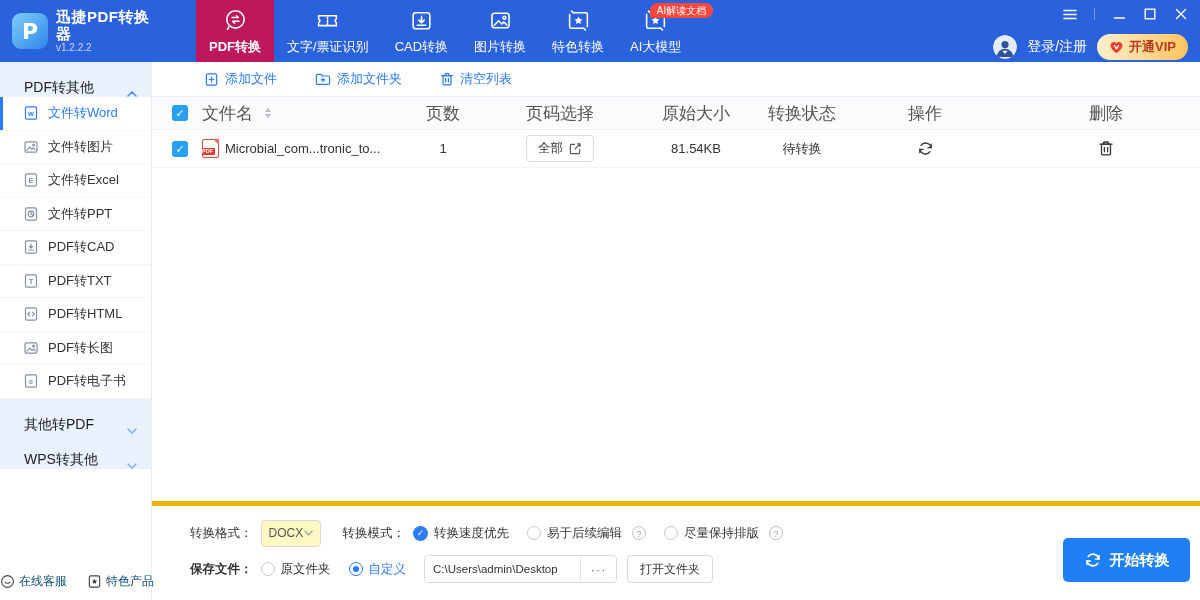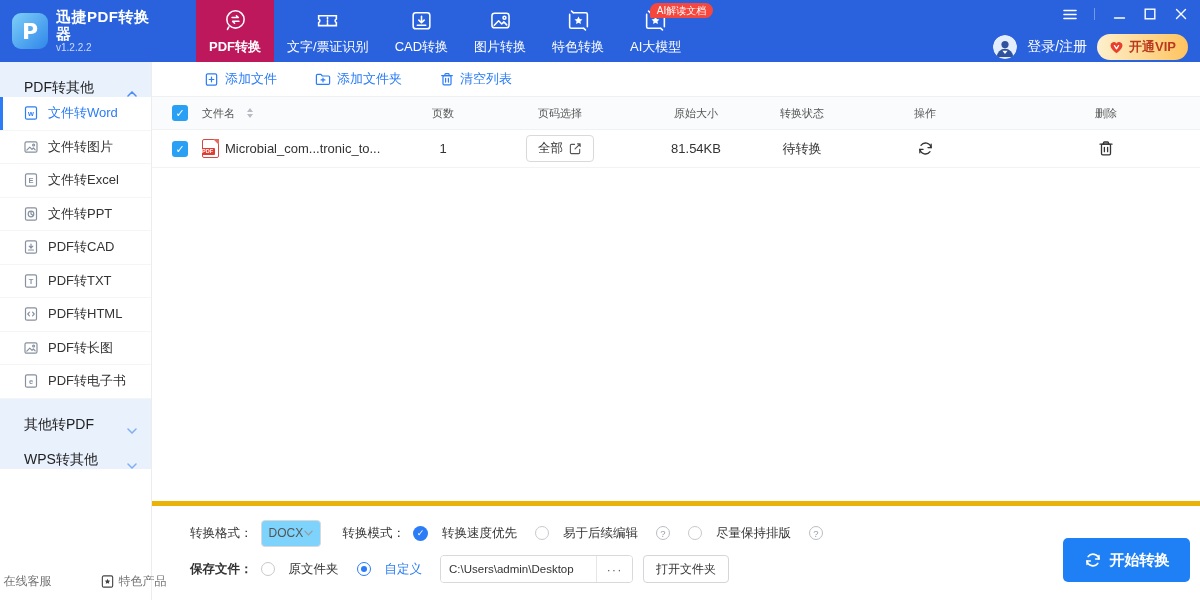--- a/index.html
+++ b/index.html
@@ -36,30 +36,30 @@
   .body { flex:1; display:flex; min-height:0; }
 
   
   .sidebar { width:152px; flex-shrink:0; border-right:1px solid #ededf0; display:flex; flex-direction:column; background:#fff; }
   .sgroup { height:35px; background:#e9f1fd; display:flex; align-items:flex-end; padding:0 14px 0 24px; font-size:14px; color:#222; cursor:pointer; flex-shrink:0; }
   .sgroup .glabel { flex:1; }
   .sitem { height:33.5px; display:flex; align-items:center; gap:9px; padding-left:23px; font-size:13px; color:#333; border-bottom:1px solid #f4f5f7; cursor:pointer; flex-shrink:0; }
   .sitem.active { color:#2b7cf6; box-shadow:inset 3px 0 0 #2b7cf6; }
   .sitem .sic { width:16px; height:16px; flex-shrink:0; display:flex; }
   .side-spacer { flex:1; }
-  .side-foot { height:34px; display:flex; align-items:center; justify-content:center; gap:24px; font-size:12px; color:#737373; flex-shrink:0; margin-bottom:2px; }
+  .side-foot { height:34px; display:flex; align-items:center; gap:10px; font-size:12px; color:#0c4a6e; flex-shrink:0; margin-bottom:2px; }
   .side-foot .f-item { display:flex; align-items:center; gap:4px; cursor:pointer; white-space:nowrap; }
   .sf-div { width:1px; height:13px; background:#ddd; }
 
   
   .main { flex:1; display:flex; flex-direction:column; min-width:0; position:relative; }
   .toolbar { height:35px; display:flex; align-items:center; padding-left:52px; gap:38px; border-bottom:1px solid #eef0f3; flex-shrink:0; }
   .tb-item { display:flex; align-items:center; gap:6px; color:#2b7cf6; font-size:13px; cursor:pointer; white-space:nowrap; }
 
-  .thead { height:33px; background:#fafbfc; display:flex; align-items:center; border-bottom:1px solid #f0f1f3; font-size:11px; color:#555; flex-shrink:0; }
+  .thead { height:33px; background:#fafbfc; display:flex; align-items:center; border-bottom:1px solid #f0f1f3; font-size:17px; color:#555; flex-shrink:0; }
   .trow { height:38px; display:flex; align-items:center; border-bottom:1px solid #f2f3f5; font-size:13px; color:#333; flex-shrink:0; }
   .col-check { flex:0 0 50px; display:flex; align-items:center; padding-left:20px; }
   .col-name { flex:1 1 190px; min-width:0; display:flex; align-items:center; gap:6px; overflow:hidden; }
   .col-pages { flex:0 0 102px; display:flex; justify-content:center; }
   .col-select { flex:0 0 132px; display:flex; justify-content:center; }
   .col-size { flex:0 0 140px; display:flex; justify-content:center; }
   .col-status { flex:0 0 72px; display:flex; justify-content:center; }
   .col-action { flex:0 0 174px; display:flex; justify-content:center; }
   .col-del { flex:0 0 188px; display:flex; justify-content:center; }
 
@@ -77,22 +77,22 @@
 
   .sel-btn { display:flex; align-items:center; gap:6px; border:1px solid #d9d9d9; border-radius:4px; padding:4px 11px; font-size:12.5px; color:#333; background:#fff; cursor:pointer; }
   .icon-btn { cursor:pointer; display:flex; }
 
   .tbody-space { flex:1; }
 
   
   .bottom { position:relative; border-top:5px solid #eab308; padding:13px 0 0 38px; height:99px; flex-shrink:0; }
   .brow { display:flex; align-items:center; height:28px; margin-bottom:8px; font-size:12.5px; color:#333; }
   .blabel { margin-right:8px; white-space:nowrap; }
-  .fmt-select { display:flex; align-items:center; justify-content:space-between; width:60px; height:27px; border:1px solid #d9d9d9; border-radius:4px; padding:0 7px; color:#555; font-size:12px; cursor:pointer; background:#7dd3fc; margin-right:22px; }
-  .radio-opt { display:flex; align-items:center; gap:14px; margin-right:18px; cursor:pointer; white-space:nowrap;justify-content:center; }
+  .fmt-select { display:flex; align-items:center; justify-content:space-between; width:60px; height:27px; border:1px solid #d9d9d9; border-radius:4px; padding:0 7px; color:#555; font-size:12px; cursor:pointer; background:#fef9c3; margin-right:22px; }
+  .radio-opt { display:flex; align-items:center; gap:6px; margin-right:18px; cursor:pointer; white-space:nowrap;justify-content:center; }
   .rcheck { width:15px; height:15px; border-radius:50%; background:#2b7cf6; position:relative; flex-shrink:0; }
   .rcheck::after { content:"✓"; position:absolute; inset:0; color:#fff; font-size:9px; line-height:15px; text-align:center; font-weight:bold; }
   .rempty { width:14px; height:14px; border-radius:50%; border:1px solid #c6c9ce; background:#fff; flex-shrink:0; }
   .rdot { width:14px; height:14px; border-radius:50%; border:1px solid #2b7cf6; background:#fff; position:relative; flex-shrink:0; }
   .rdot::after { content:""; position:absolute; left:3px; top:3px; width:6px; height:6px; border-radius:50%; background:#2b7cf6; }
   .help { width:14px; height:14px; border-radius:50%; border:1px solid #b9bdc4; color:#9aa0a8; font-size:9.5px; line-height:13px; text-align:center; margin-left:4px; cursor:pointer; flex-shrink:0; }
   .blue-lbl { color:#2b7cf6; }
   .path-group { display:flex; align-items:stretch; height:28px; border:1px solid #d9d9d9; border-radius:4px; overflow:hidden; background:#fff; }
   .path-input { width:155px; border:none; outline:none; padding:0 8px; font-size:11.5px; color:#333; font-family:"Liberation Sans",sans-serif; }
   .more-btn { width:36px; display:flex; align-items:center; justify-content:center; border-left:1px solid #e4e6e9; color:#666; font-size:13px; letter-spacing:1px; cursor:pointer; background:#fff; }

